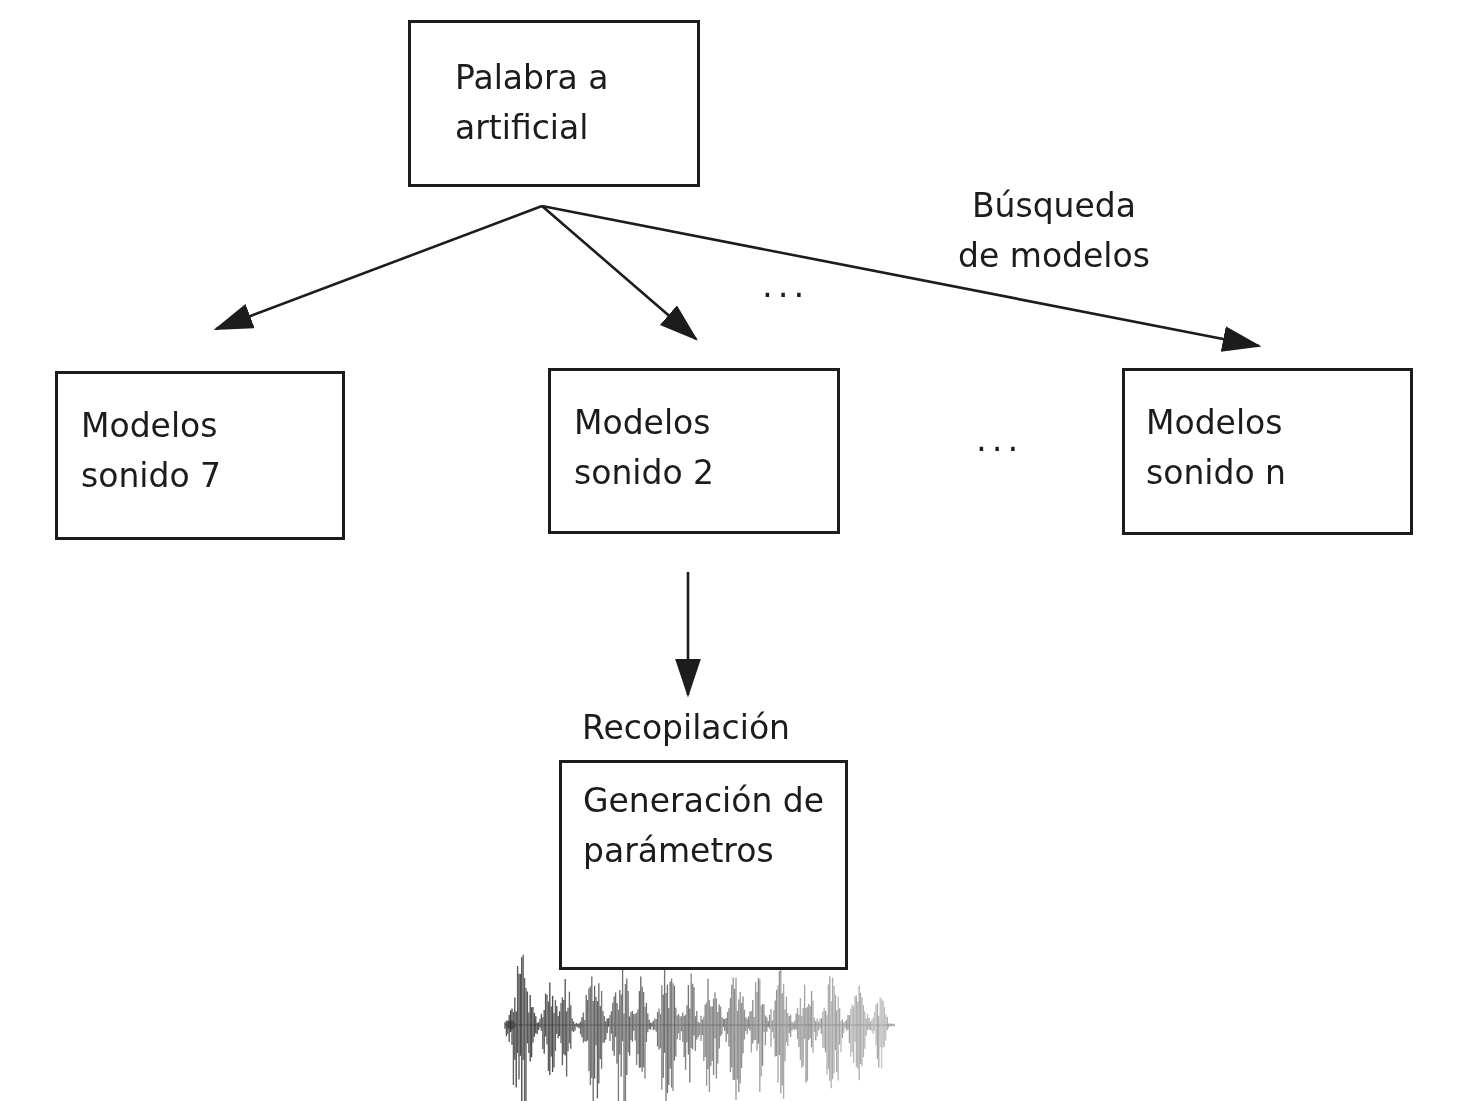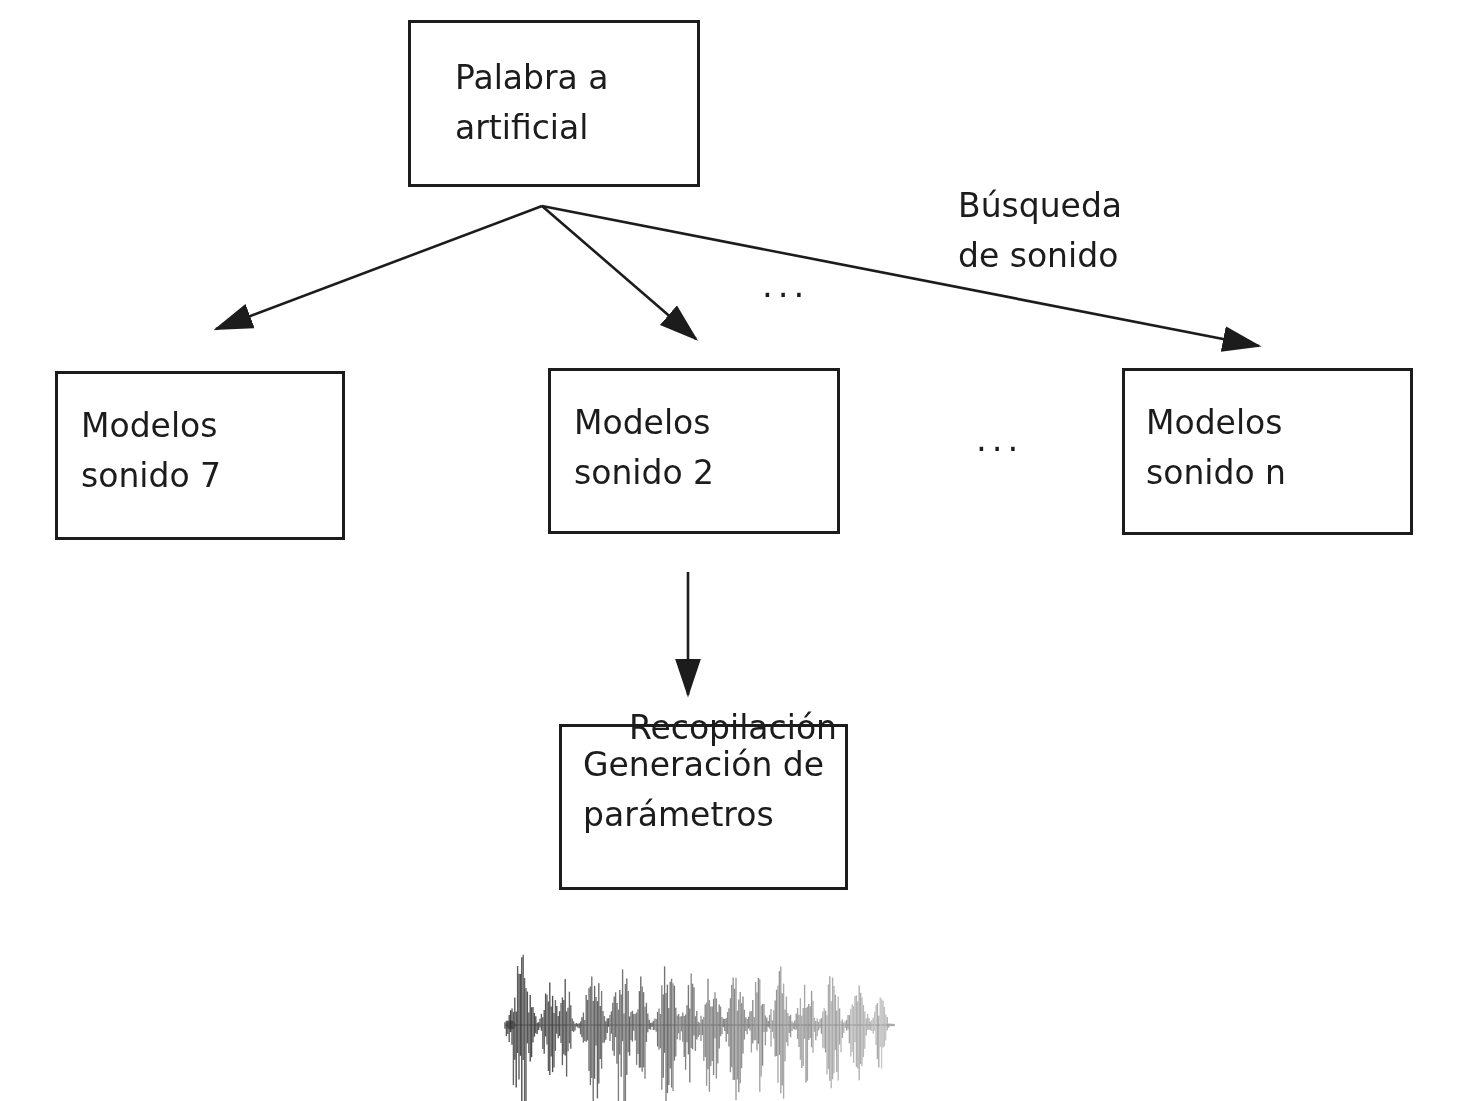--- a/index.html
+++ b/index.html
@@ -24,31 +24,31 @@
     font-size: 33px;
     line-height: 50px;
     color: #1c1c1c;
   }
   .node-box .bline { white-space: nowrap; }
 
   .box-palabra   { left: 408px; top: 20px;  width: 292px; height: 167px; padding: 30px 0 7px 44px; }
   .box-modelos1  { left: 55px;  top: 371px; width: 290px; height: 169px; padding: 27px 0 0 23px; }
   .box-modelos2  { left: 548px; top: 368px; width: 292px; height: 166px; padding: 27px 0 0 23px; }
   .box-modelosn  { left: 1122px;top: 368px; width: 291px; height: 167px; padding: 27px 0 0 21px; }
-  .box-generacion{ left: 559px; top: 724px; width: 289px; height: 166px; padding: 13px 0 0 21px; }
+  .box-generacion{ left: 559px; top: 760px; width: 289px; height: 210px; padding: 13px 0 0 21px; }
 
   .free-label {
     position: absolute;
     font-size: 33px;
     line-height: 50px;
     color: #1c1c1c;
     white-space: nowrap;
   }
-  .lbl-busqueda    { left: 958px; top: 181px; }
-  .lbl-recopilacion{ left: 582px; top: 706px; line-height: 44px; margin-left: 47px; }
+  .lbl-busqueda    { left: 958px; top: 181px; text-align: center; }
+  .lbl-recopilacion{ left: 582px; top: 706px; line-height: 44px; }
   .lbl-voz         { left: 936px; top: 994px; }
   .lbl-dots1       { left: 762px; top: 260px; font-size: 34px; letter-spacing: 5px; }
   .lbl-dots2       { left: 976px; top: 414px; font-size: 34px; letter-spacing: 5px; }
 
   #overlay-svg {
     position: absolute;
     left: 0; top: 0;
     width: 1461px;
     height: 1101px;
     pointer-events: none;
@@ -376,21 +376,21 @@
     <div class="bline">sonido n</div>
   </div>
 
   <div class="node-box box-generacion">
     <div class="bline">Generación de</div>
     <div class="bline">parámetros</div>
   </div>
 
   <div class="free-label lbl-busqueda">
     <div>Búsqueda</div>
-    <div>de sonido</div>
+    <div>de modelos</div>
   </div>
 
   <div class="free-label lbl-dots1">...</div>
 
   <div class="free-label lbl-dots2">...</div>
 
   <div class="free-label lbl-recopilacion">Recopilación</div>
 
 
 </div>

